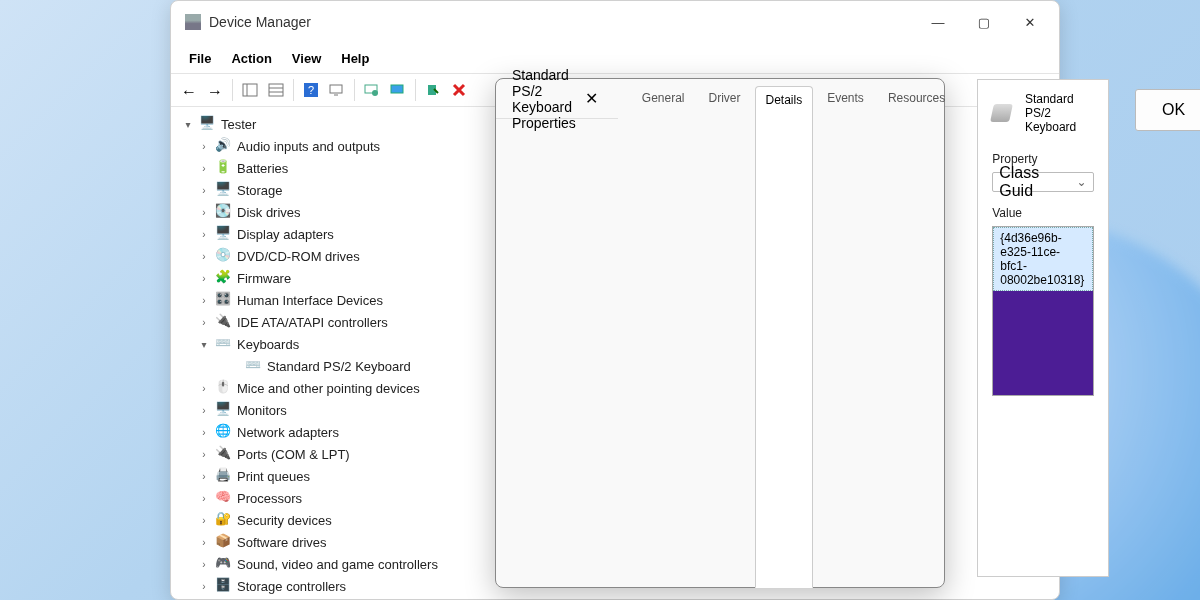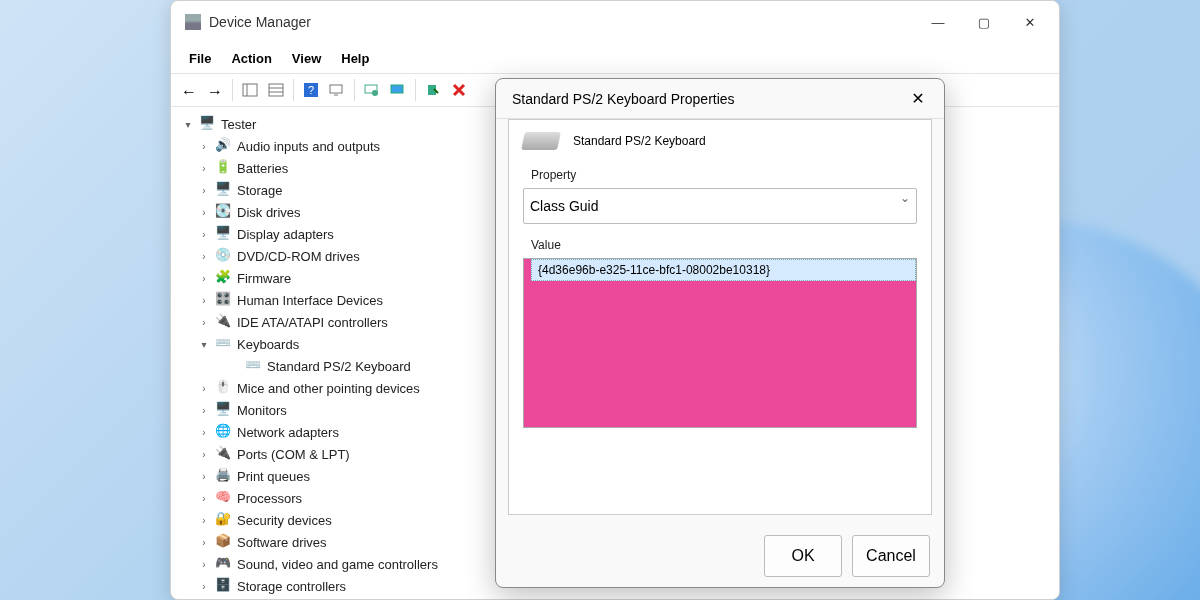--- a/index.html
+++ b/index.html
@@ -16,34 +16,34 @@
 .toolbar { height: 34px; border-top: 1px solid #e4e4e4; border-bottom: 1px solid #e4e4e4; display: flex; align-items: center; padding: 0 6px; gap: 2px; }
 .tbtn { width: 24px; height: 24px; display: flex; align-items: center; justify-content: center; cursor: pointer; border: 1px solid transparent; }
 .tsep { width: 1px; height: 22px; background: #ddd; margin: 0 3px; }
 .tree { padding: 6px 4px; font-size: 13px; color: #222; overflow: auto; height: calc(100% - 106px); }
 .node { display: flex; align-items: center; height: 22px; padding-left: 6px; cursor: pointer; white-space: nowrap; }
 .node .chev { width: 14px; color: #666; font-size: 10px; text-align: center; }
 .node .nicon { width: 18px; height: 18px; margin: 0 4px; flex-shrink: 0; }
 .node.depth0 { padding-left: 6px; }
 .node.depth1 { padding-left: 22px; }
 .node.depth2 { padding-left: 52px; }
-.dialog { position: absolute; left: 495px; top: 78px; width: 450px; height: 510px; background: #f9f9f9; border: 1px solid #888; border-radius: 8px; box-shadow: 0 8px 30px rgba(0,0,0,.25); display: flex; flex-direction: column; }
+.dialog { position: absolute; left: 495px; top: 78px; width: 450px; height: 510px; background: #f9f9f9; border: 1px solid #888; border-radius: 8px; box-shadow: 0 8px 30px rgba(0,0,0,.25); display: flex; }
 .dlg-title { height: 40px; display: flex; align-items: center; padding: 0 10px 0 16px; font-size: 14px; border-bottom: 1px solid #e0e0e0; }
 .dlg-title .t { flex: 1; }
 .dlg-close { width: 32px; height: 28px; display: flex; align-items: center; justify-content: center; cursor: pointer; font-size: 16px; }
 .tabs { display: flex; padding: 6px 10px 0 14px; gap: 4px; font-size: 12px; }
 .tab { padding: 6px 10px; cursor: pointer; color: #555; }
 .tab.active { background: #fff; border: 1px solid #ccc; border-bottom-color: #fff; border-radius: 4px 4px 0 0; color: #000; position: relative; top: 1px; }
 .tab-body { flex: 1; margin: 0 12px 10px; background: #fff; border: 1px solid #ccc; padding: 12px 14px; font-size: 12px; }
 .dev-row { display: flex; align-items: center; gap: 14px; margin-bottom: 18px; }
 .dev-row .kbd-icon { width: 36px; height: 18px; background: linear-gradient(#ddd,#aaa); border-radius: 3px; transform: skewX(-12deg); }
-.lbl { font-weight: 400; color: #222; margin-bottom: 6px; margin-left: 8px; }
-.dropdown { width: 100%; height: 36px; border: 1px solid #bbb; border-radius: 2px; background: #fff; padding: 0 20px 0 6px; font-size: 14px; position: relative; cursor: pointer; display: flex; align-items: center; margin-bottom: 14px; }
+.lbl { font-weight: 400; color: #222; margin-bottom: 6px; }
+.dropdown { width: 100%; height: 20px; border: 1px solid #bbb; border-radius: 2px; background: #fff; padding: 0 20px 0 6px; font-size: 16px; position: relative; cursor: pointer; display: flex; align-items: center; margin-bottom: 14px; }
 .dropdown::after { content: "⌄"; position: absolute; right: 6px; top: 2px; color: #666; font-size: 12px; }
-.valbox { width: 100%; height: 170px; border: 1px solid #aaa; background: #ec4899; font-size: 12px; overflow: auto; padding-left: 7px; }
+.valbox { width: 100%; height: 170px; border: 1px solid #aaa; background: #4c1d95; font-size: 12px; overflow: auto; }
 .valitem { padding: 3px 6px; background: #d6eaff; border: 1px dotted #7aa; }
 .dlg-btns { display: flex; justify-content: flex-end; gap: 10px; padding: 10px 14px; }
 .btn { min-width: 78px; height: 42px; border: 1px solid #bbb; background: #fdfdfd; border-radius: 3px; font-size: 16px; cursor: pointer; }
 
 .ic { display: inline-block; }
 </style>
 </head>
 <body>
 <div class="swirl"></div>
 
@@ -240,20 +240,27 @@
   </div>
 </div>
 
 <div class="dialog">
   <div class="dlg-title">
     <span class="t">Standard PS/2 Keyboard Properties</span>
     <div class="dlg-close">
         <span>✕</span>
       </div>
   </div>
+  <div class="tabs">
+    <div class="tab">General</div>
+    <div class="tab">Driver</div>
+    <div class="tab active">Details</div>
+    <div class="tab">Events</div>
+    <div class="tab">Resources</div>
+  </div>
   <div class="tab-body">
     <div class="dev-row">
       <div class="kbd-icon"></div>
       <span>Standard PS/2 Keyboard</span>
     </div>
     <div class="lbl">Property</div>
     <div class="dropdown">
       <span>Class Guid</span>
     </div>
     <div class="lbl">Value</div>

